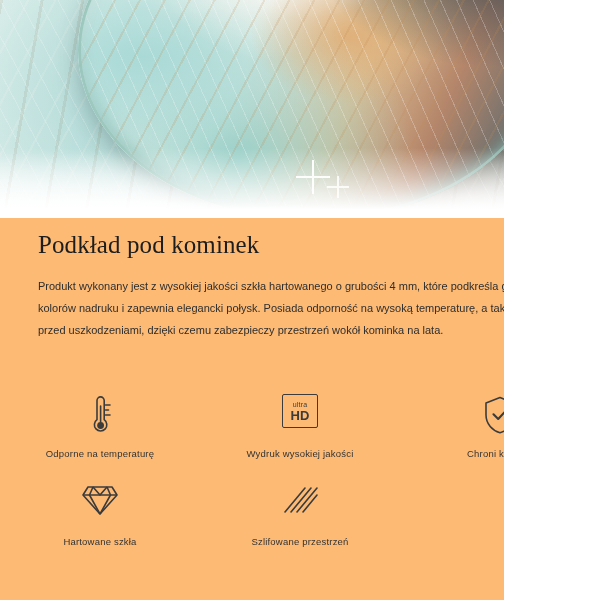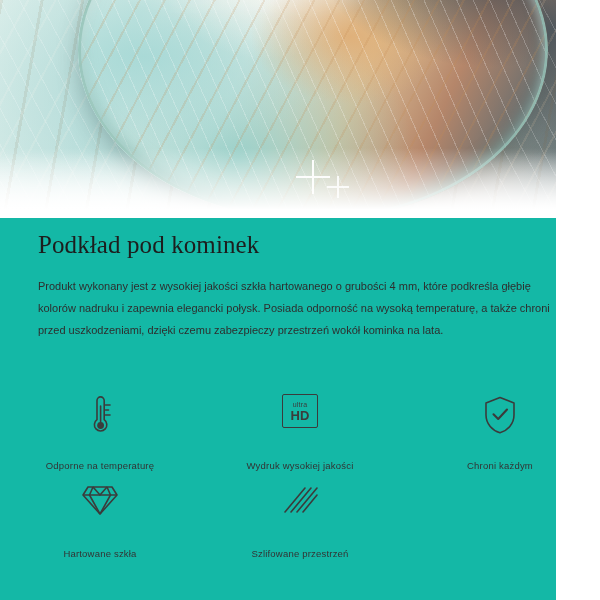--- a/index.html
+++ b/index.html
@@ -8,23 +8,23 @@
   }
   body {
     width: 600px;
     height: 600px;
     background: #ffffff;
     font-family: "Liberation Sans", sans-serif;
     overflow: hidden;
   }
   .page {
     position: relative;
-    width: 556px;
+    width: 504px;
     height: 600px;
-    background: #14b8a6;
+    background: #fdba74;
     overflow: hidden;
   }
 
   
   .hero {
     position: absolute;
     top: 0;
     left: 0;
     width: 600px;
     height: 218px;
@@ -176,21 +176,21 @@
     flex-direction: column;
     align-items: center;
     justify-content: flex-start;
   }
   .feature-icon {
     height: 46px;
     display: flex;
     justify-content: center;
   }
   .feature-label {
-    margin-top: 20px;
+    margin-top: 8px;
     font-size: 9.5px;
     color: #333333;
     text-align: center;
     letter-spacing: 0.2px;
   }
   .hd-box {
     width: 34px;
     height: 32px;
     border: 1.6px solid #3b3b3b;
     border-radius: 2px;

